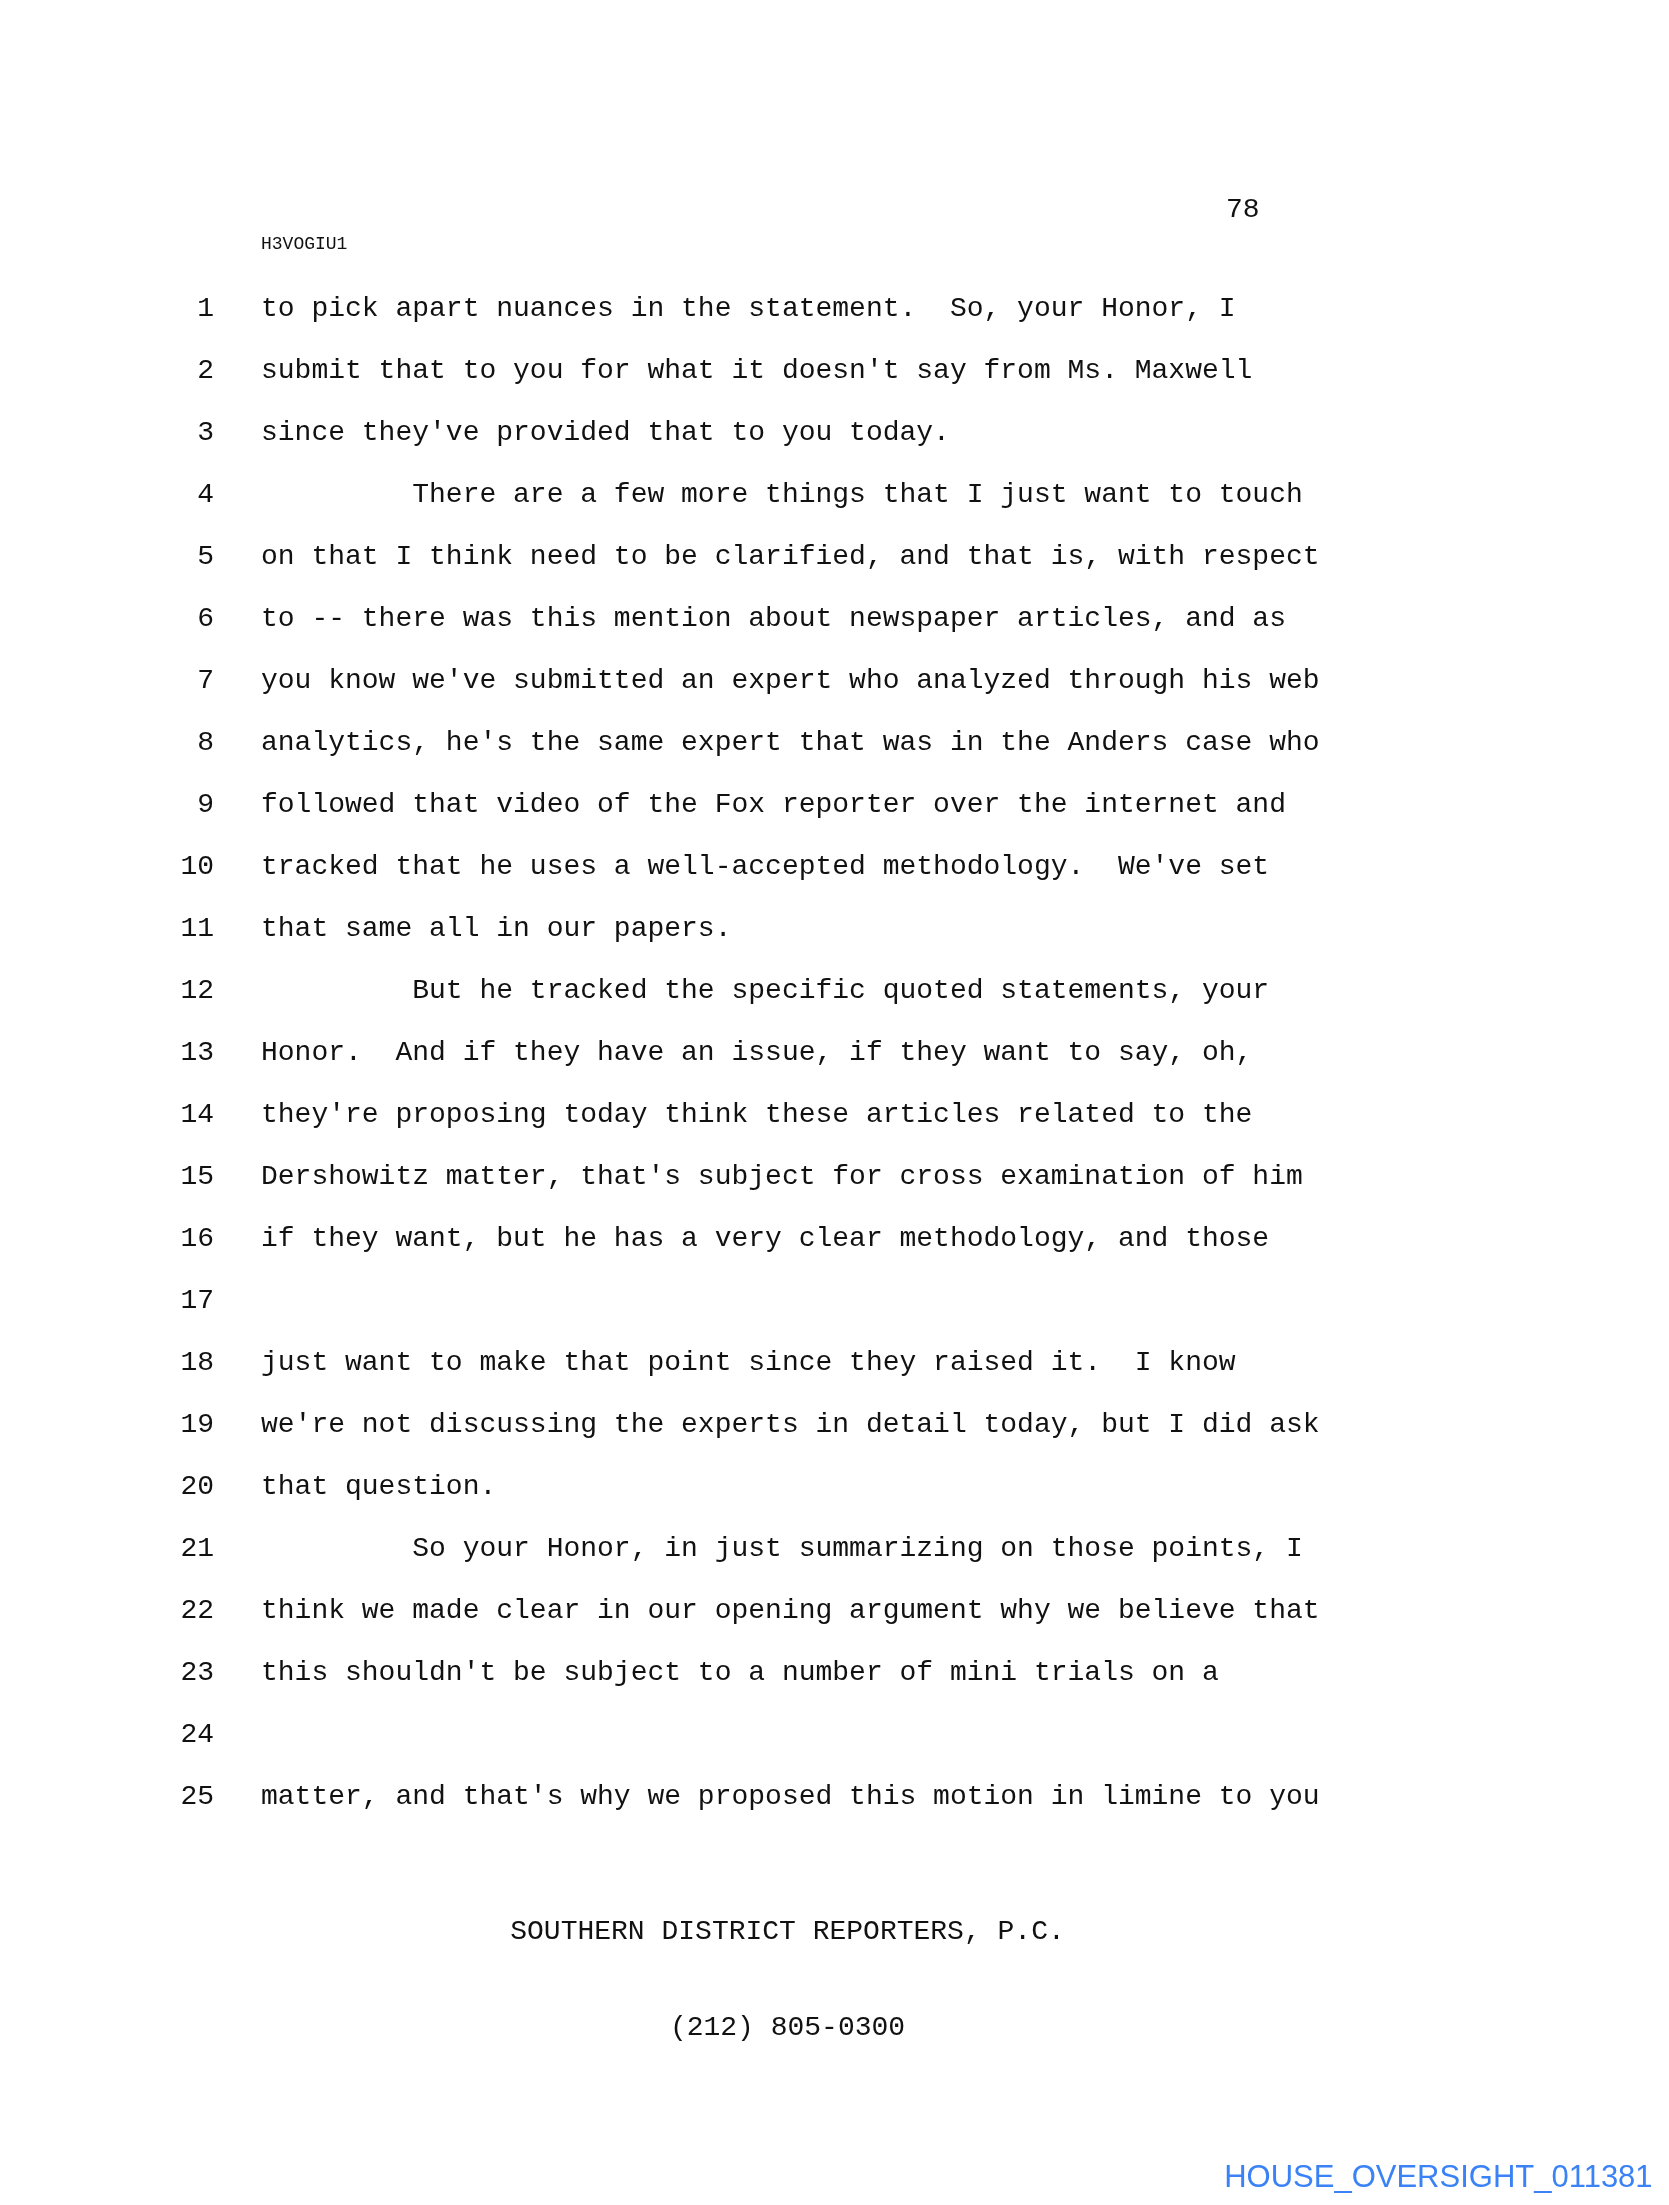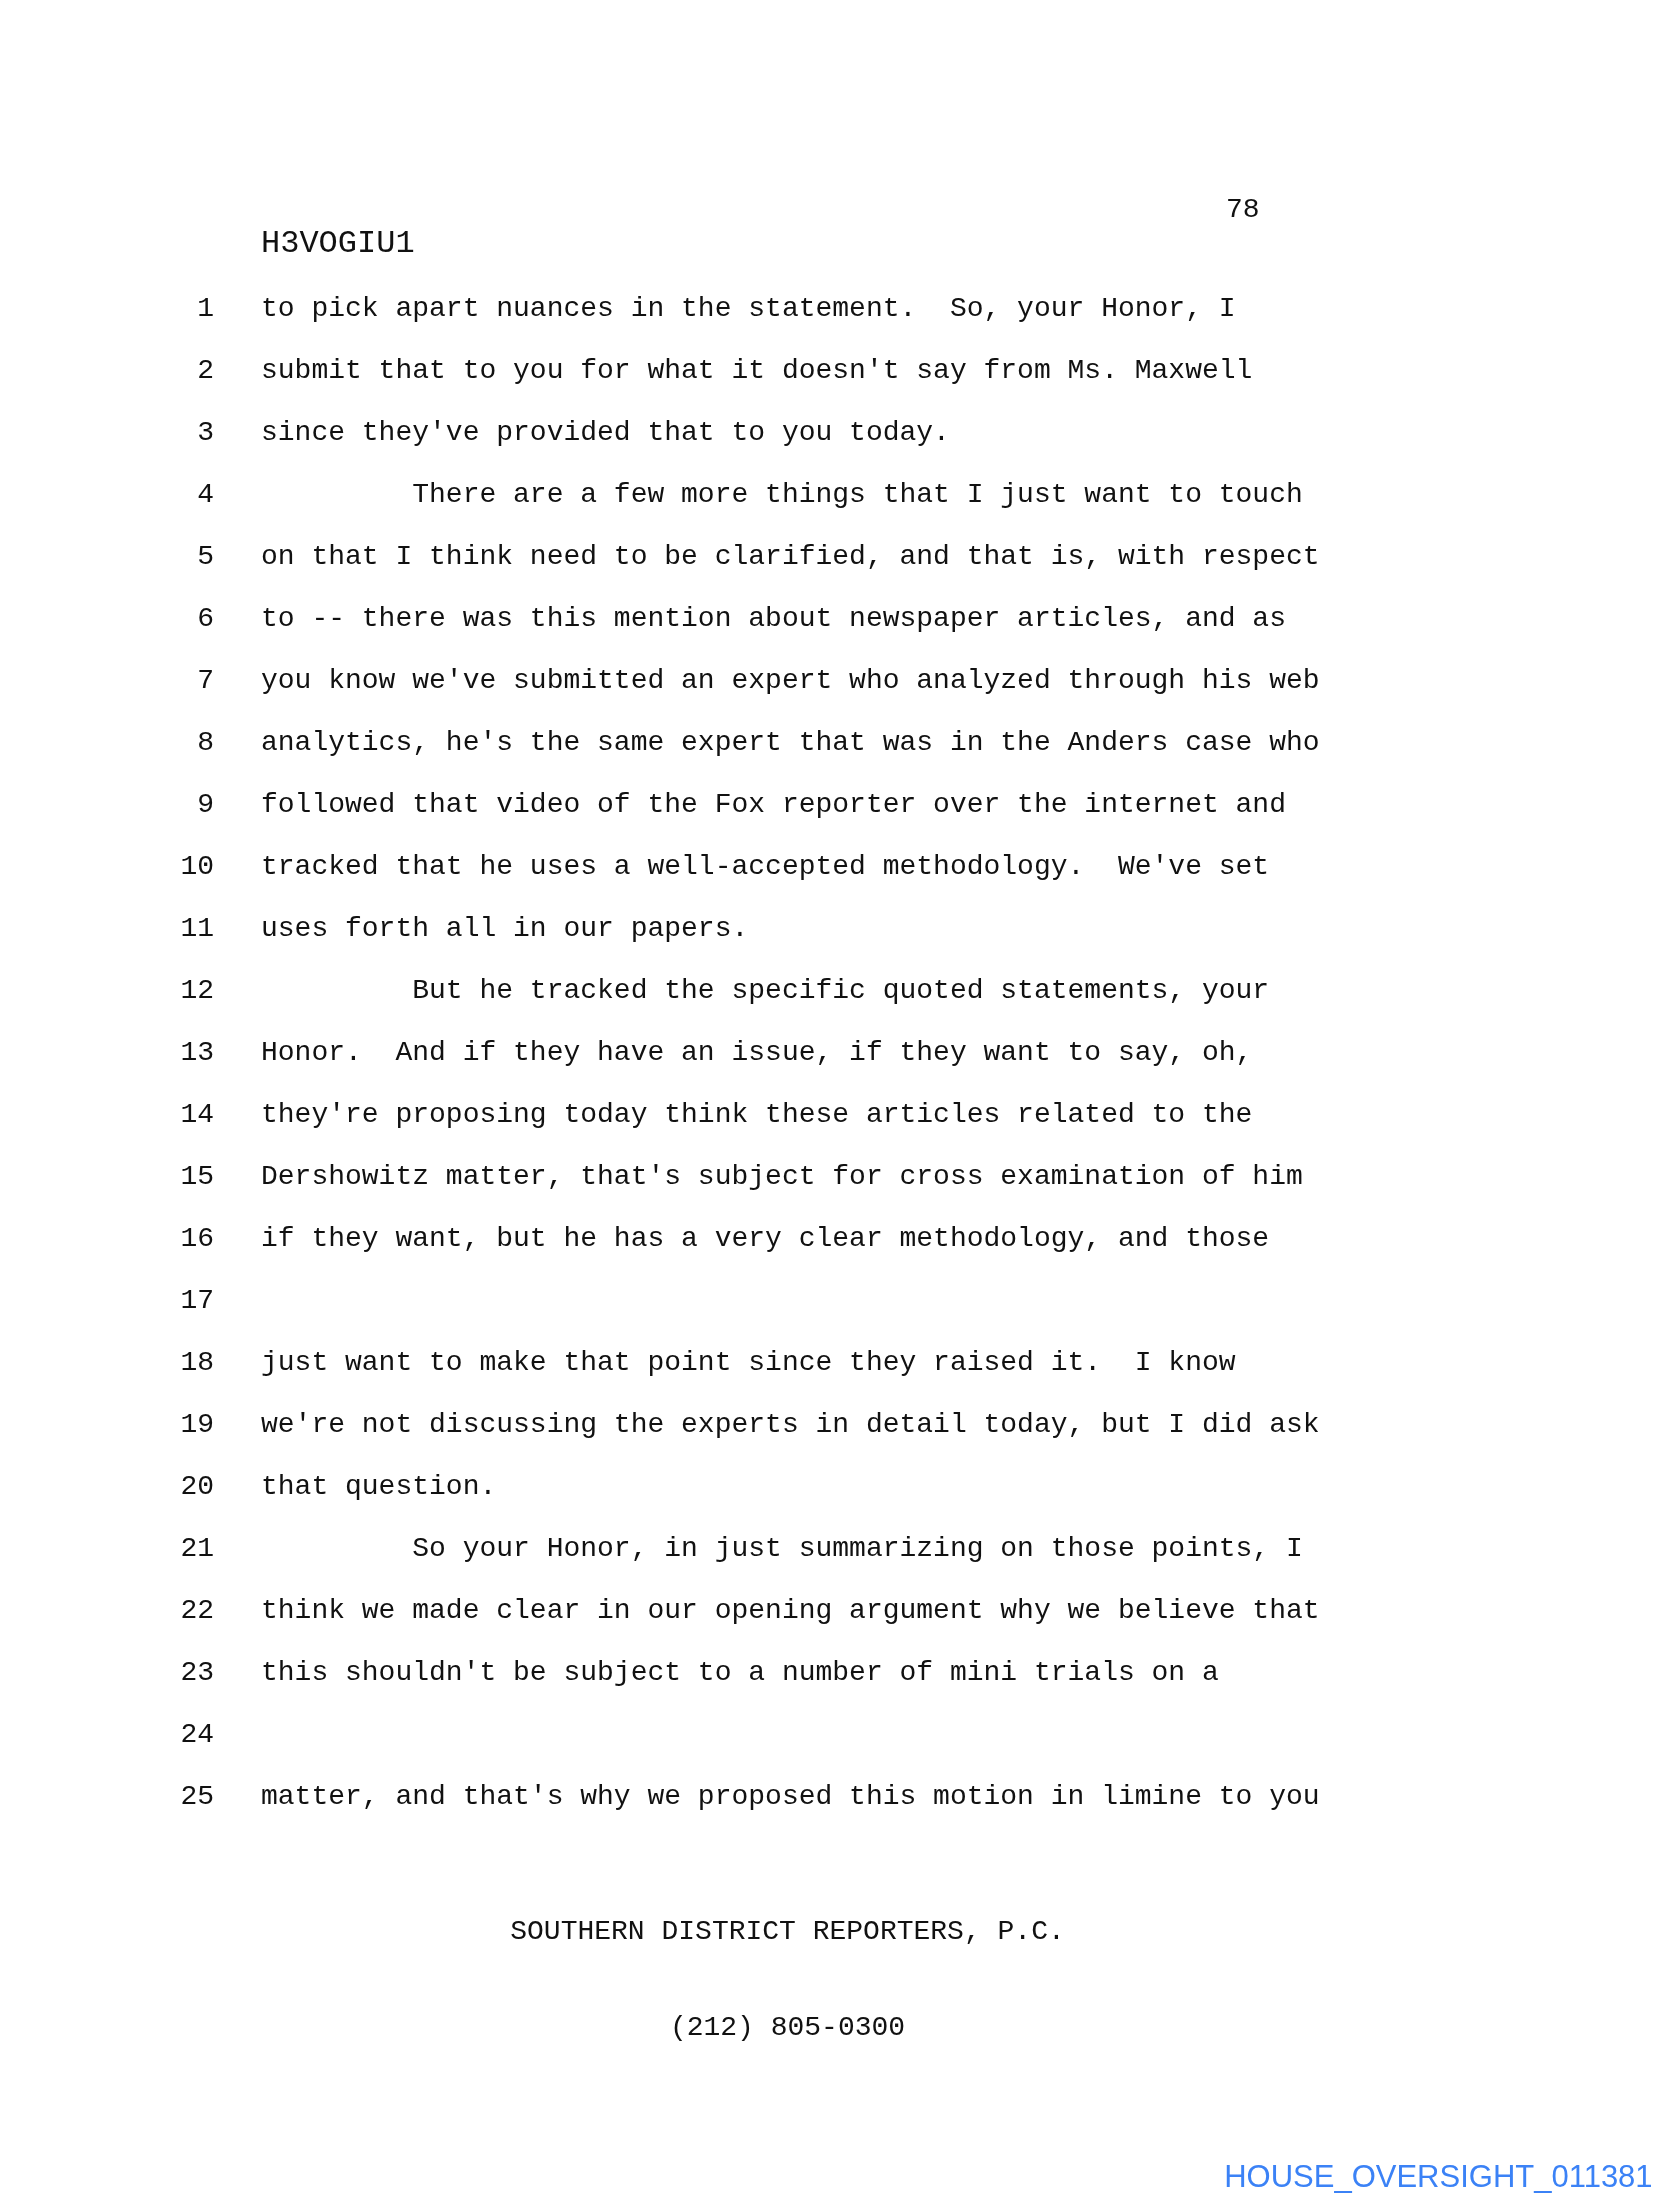--- a/index.html
+++ b/index.html
@@ -18,21 +18,21 @@
     left: 1226px;
     top: 196px;
     font-size: 28px;
     line-height: 28px;
     white-space: pre;
   }
   .header-code {
     position: absolute;
     left: 261px;
     top: 230px;
-    font-size: 32px;
+    font-size: 18px;
     line-height: 28px;
     white-space: pre;
   }
   .lines {
     position: absolute;
     left: 0;
     top: 278px;
     width: 1669px;
   }
   .tline { position: relative; height: 62px; }
@@ -118,21 +118,21 @@
     <div class="tline">
         <span class="num">9</span>
         <span class="txt">followed that video of the Fox reporter over the internet and</span>
       </div>
     <div class="tline">
         <span class="num">10</span>
         <span class="txt">tracked that he uses a well-accepted methodology.  We've set</span>
       </div>
     <div class="tline">
         <span class="num">11</span>
-        <span class="txt">uses forth all in our papers.</span>
+        <span class="txt">that same all in our papers.</span>
       </div>
     <div class="tline">
         <span class="num">12</span>
         <span class="txt">         But he tracked the specific quoted statements, your</span>
       </div>
     <div class="tline">
         <span class="num">13</span>
         <span class="txt">Honor.  And if they have an issue, if they want to say, oh,</span>
       </div>
     <div class="tline">

